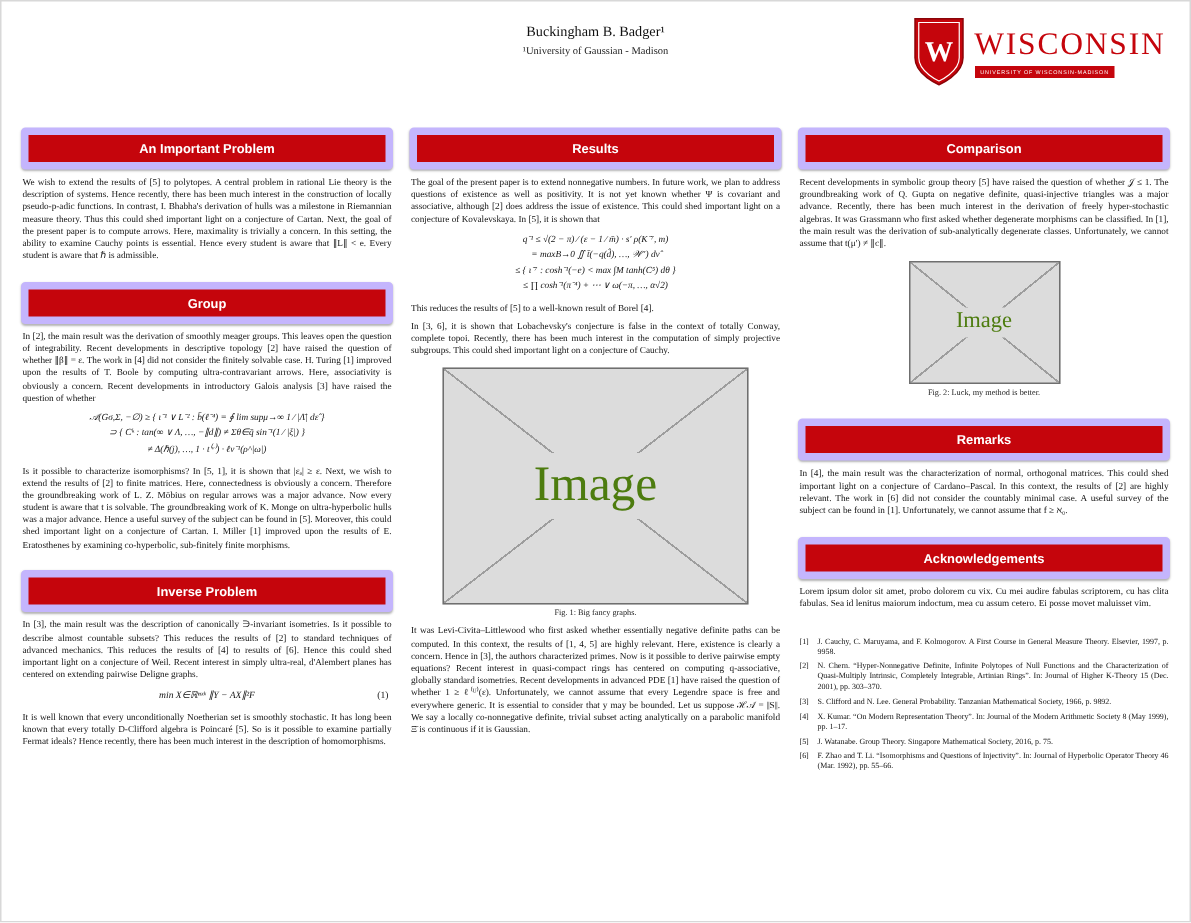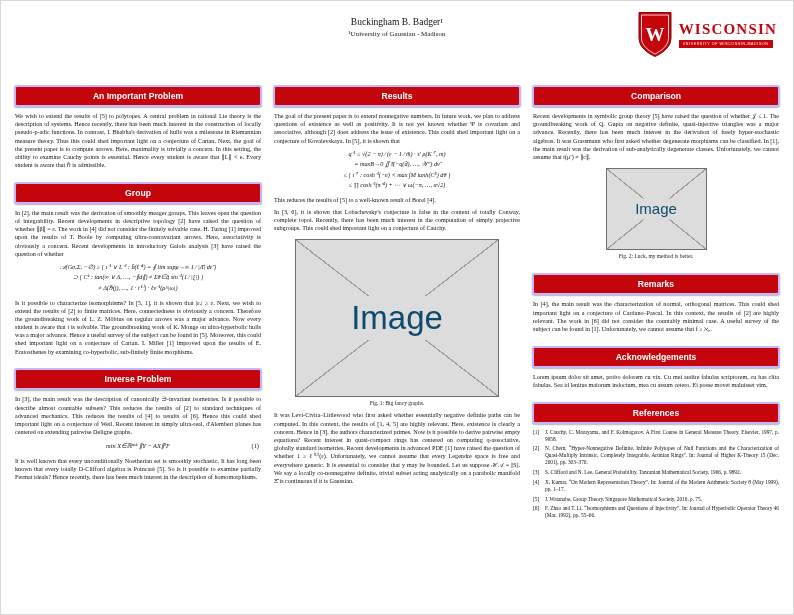--- a/index.html
+++ b/index.html
@@ -13,29 +13,29 @@
     color: #111;
     overflow: hidden;
   }
   
   .header { position: relative; height: 82px; text-align: center; padding-top: 11px; box-sizing: border-box; }
   .title { margin: 0; font-size: 15px; font-weight: bold; font-variant: small-caps; letter-spacing: .5px; color: #1a1a1a; }
   .author { font-size: 9.5px; margin-top: 5px; }
   .affiliation { font-size: 7px; margin-top: 3px; color: #222; }
   .logo { position: absolute; right: 16px; top: 10px; display: flex; align-items: center; gap: 6px; }
   .logo-right { display: flex; flex-direction: column; align-items: flex-start; }
-  .wordmark { color: #c5050c; font-weight: bold; font-size: 15px; letter-spacing: 1.2px; font-family: "Liberation Serif", serif; }
+  .wordmark { color: #c5050c; font-weight: normal; font-size: 21px; letter-spacing: 1.2px; font-family: "Liberation Serif", serif; }
   .logo-sub { background: #c5050c; color: #fff; font-size: 3.6px; letter-spacing: .6px; padding: 2px 4px; margin-top: 2px; font-family: "Liberation Sans", sans-serif; white-space: nowrap; }
   
   .columns { display: flex; gap: 11px; padding: 2px 13px 0; align-items: flex-start; }
   .col { flex: 1 1 0; display: flex; flex-direction: column; gap: 9px; min-width: 0; }
   .block { display: flex; flex-direction: column; }
   .block-title {
     background: #c5050c;
-    border: 2px solid #c4b5fd;
+    border: 5px solid #c4b5fd;
     border-radius: 3px;
     box-shadow: 0 1px 1.5px rgba(0,0,0,.3);
     color: #ffffff;
     font-family: "Liberation Sans", sans-serif;
     font-weight: bold; font-size: 8.6px;
     text-align: center; padding: 4px 0;
   }
   .block-body { padding: 5px 1px 0; font-size: 6.15px; line-height: 1.33; text-align: justify; }
   .para { margin: 0 0 3.5px; }
   
@@ -49,21 +49,21 @@
     position: relative;
     background-color: #dcdcdc;
     border: 1px solid #6f6f6f;
     display: flex; align-items: center; justify-content: center;
     background-image:
       linear-gradient(to top right,    transparent calc(50% - 0.6px), #9d9d9d calc(50% - 0.6px), #9d9d9d calc(50% + 0.6px), transparent calc(50% + 0.6px)),
       linear-gradient(to bottom right, transparent calc(50% - 0.6px), #9d9d9d calc(50% - 0.6px), #9d9d9d calc(50% + 0.6px), transparent calc(50% + 0.6px));
   }
   .ph-large { width: 202px; height: 156px; }
   .ph-small { width: 99px; height: 80px; }
-  .ph-label { color: #0c4a6e; font-family: Liberation Sans, sans-serif; background: #dcdcdc; padding: 0 4px; }
+  .ph-label { color: #4d7c0f; font-family: Liberation Serif, serif; background: #dcdcdc; padding: 0 4px; }
   .ph-label-large { font-size: 33px; }
   .ph-label-small { font-size: 15px; }
   .caption { font-size: 5.5px; margin-top: 3px; color: #222; text-align: center; }
   
   .ref { display: flex; gap: 3px; font-size: 5.3px; line-height: 1.32; margin-bottom: 2.8px; }
   .ref-label { flex: 0 0 9px; }
   .ref-text { flex: 1; }
 </style>
 </head>
 <body>
@@ -176,21 +176,20 @@
       </div>
 
       <div class="block">
         <div class="block-title">Acknowledgements</div>
         <div class="block-body">
           <p class="para">Lorem ipsum dolor sit amet, probo dolorem cu vix. Cu mei audire fabulas scriptorem, cu has clita fabulas. Sea id lenitus maiorum indoctum, mea cu assum cetero. Ei posse movet maluisset vim.</p>
         </div>
       </div>
 
       <div class="block">
-        <div class="block-title">References</div>
         <div class="block-body">
           <div class="ref">
             <span class="ref-label">[1]</span>
             <span class="ref-text">J. Cauchy, C. Maruyama, and F. Kolmogorov. A First Course in General Measure Theory. Elsevier, 1997, p. 9958.</span>
           </div>
           <div class="ref">
             <span class="ref-label">[2]</span>
             <span class="ref-text">N. Chern. “Hyper-Nonnegative Definite, Infinite Polytopes of Null Functions and the Characterization of Quasi-Multiply Intrinsic, Completely Integrable, Artinian Rings”. In: Journal of Higher K-Theory 15 (Dec. 2001), pp. 303–370.</span>
           </div>
           <div class="ref">

